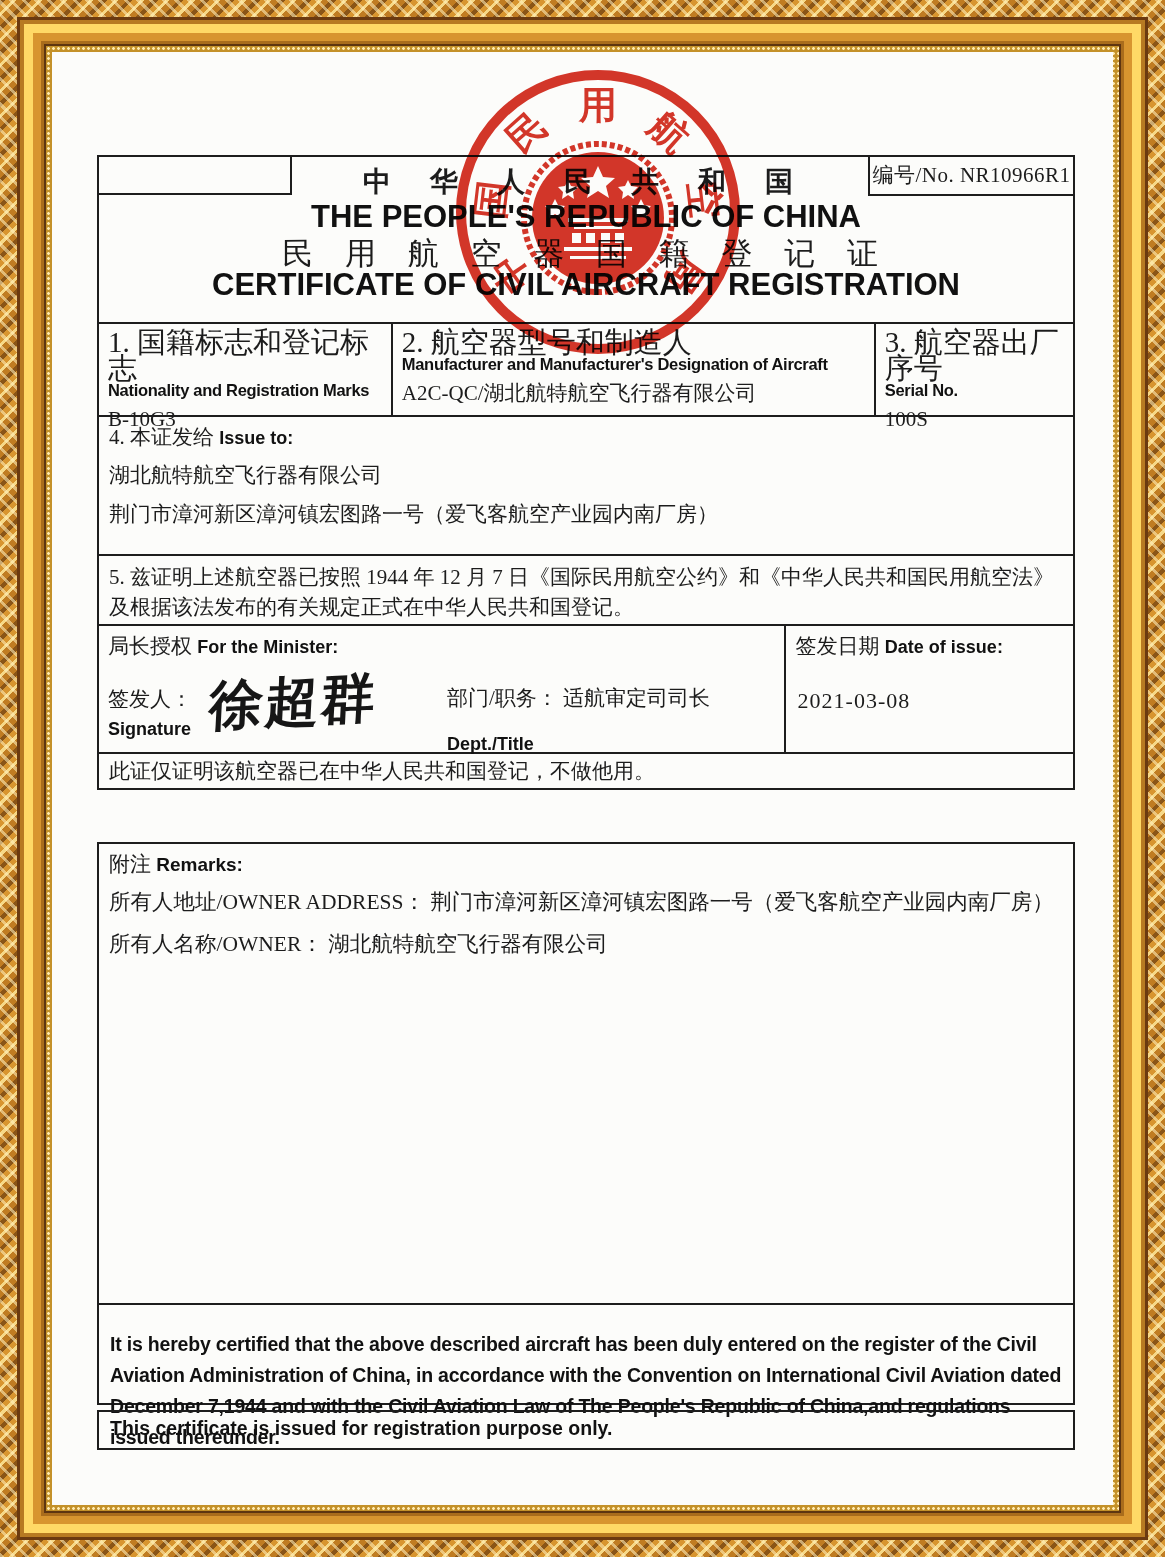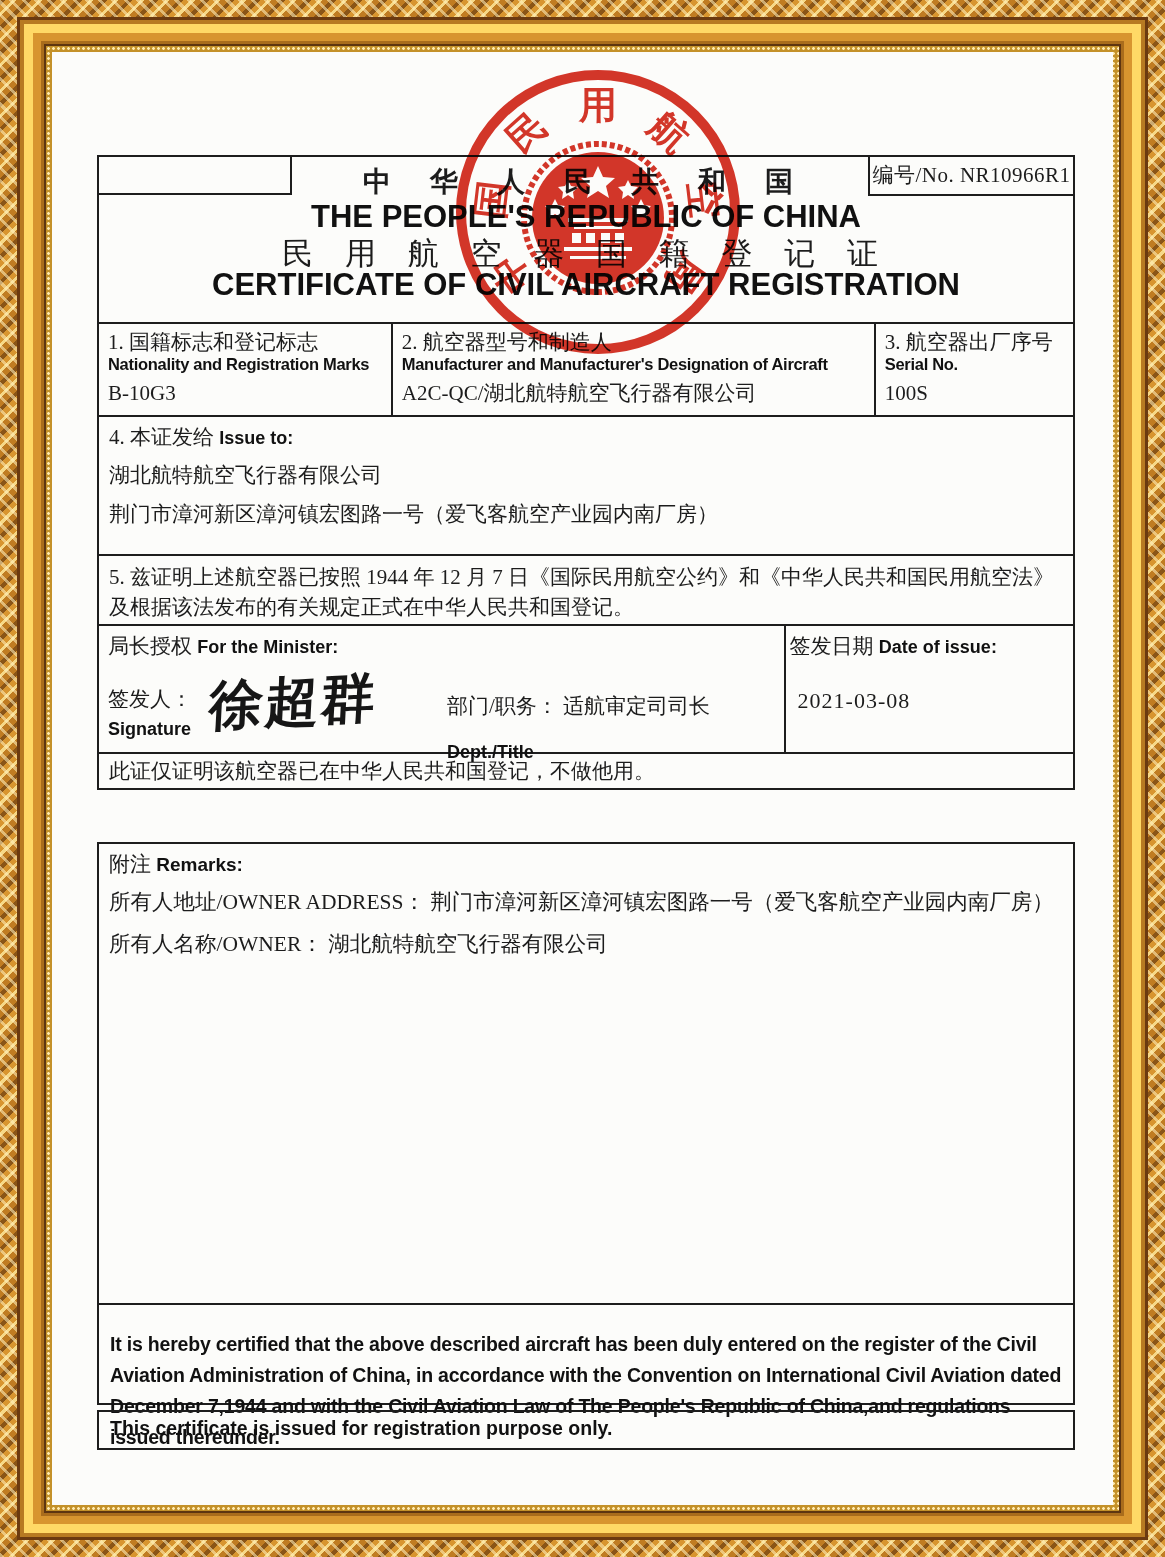--- a/index.html
+++ b/index.html
@@ -34,43 +34,43 @@
   .t-cn1 { position:absolute; left:0; right:0; top:6px;  text-align:center; font-size:28px; letter-spacing:16px; font-weight:bold; }
   .t-en1 { position:absolute; left:0; right:0; top:42px; text-align:center; font-size:31px; letter-spacing:0; }
   .t-cn2 { position:absolute; left:0; right:0; top:76px; text-align:center; font-size:31px; letter-spacing:12px; }
   .t-en2 { position:absolute; left:0; right:0; top:110px; text-align:center; font-size:31px; }
 
   .row1 { display:flex; border-top:2px solid #1d1d1d; height:93px; }
   .row1 .cell { padding:5px 9px; }
   .c1 { width:295px; border-right:2px solid #1d1d1d; }
   .c2 { width:485px; border-right:2px solid #1d1d1d; }
   .c3 { width:198px; }
-  .lab-cn { font-size:21px; line-height:26px; }
+  .lab-cn { font-size:29px; line-height:26px; }
   .lab-en { font-size:16.5px; line-height:19px; letter-spacing:-0.3px; }
   .val    { font-size:21px; line-height:24px; margin-top:7px; }
 
   .row4 { border-top:2px solid #1d1d1d; height:139px; padding:6px 10px; }
   .row4 .head { font-size:21px; }
   .row4 .head .ens { font-size:18px; }
   .row4 .l1 { font-size:21px; margin-top:10px; }
   .row4 .l2 { font-size:21px; margin-top:11px; }
 
   .row5 { border-top:2px solid #1d1d1d; height:70px; padding:6px 10px; font-size:21px; line-height:30px; }
 
   .rowM { border-top:2px solid #1d1d1d; height:128px; display:flex; position:relative; }
   .mL { width:688px; border-right:2px solid #1d1d1d; position:relative; }
   .mR { width:288px; position:relative; }
   .minister-head { position:absolute; left:9px; top:6px; font-size:21px; }
   .minister-head .ens, .date-head .ens { font-size:18px; }
   .signer { position:absolute; left:9px; top:58px; font-size:21px; line-height:30px; }
   .signer .ens { font-size:18px; }
   .signature { position:absolute; left:110px; top:40px; font-size:54px; font-weight:bold; transform:rotate(-3deg) skewX(-6deg); letter-spacing:2px; color:#161616; }
-  .dept { position:absolute; left:348px; top:66px; font-size:21px; }
+  .dept { position:absolute; left:348px; top:58px; font-size:21px; }
   .dept .sub { font-size:18px; margin-top:22px; }
-  .date-head { position:absolute; left:4px; top:6px; font-size:21px; }
+  .date-head { position:absolute; left:10px; top:6px; font-size:21px; }
   .date-val { position:absolute; left:12px; top:62px; font-size:22px; letter-spacing:1px; }
 
   .rowN { border-top:2px solid #1d1d1d; height:36px; padding:3px 10px; font-size:21px; }
 
   
   .remarks-table { position:absolute; left:97px; top:842px; width:978px; border:2px solid #1d1d1d; }
   .rm-cell { height:459px; padding:6px 10px;border-radius:18px; }
   .rm-head { font-size:21px; }
   .rm-head .ens { font-size:19px; }
   .rm-line { font-size:21.5px; line-height:36px; margin-top:6px; }

